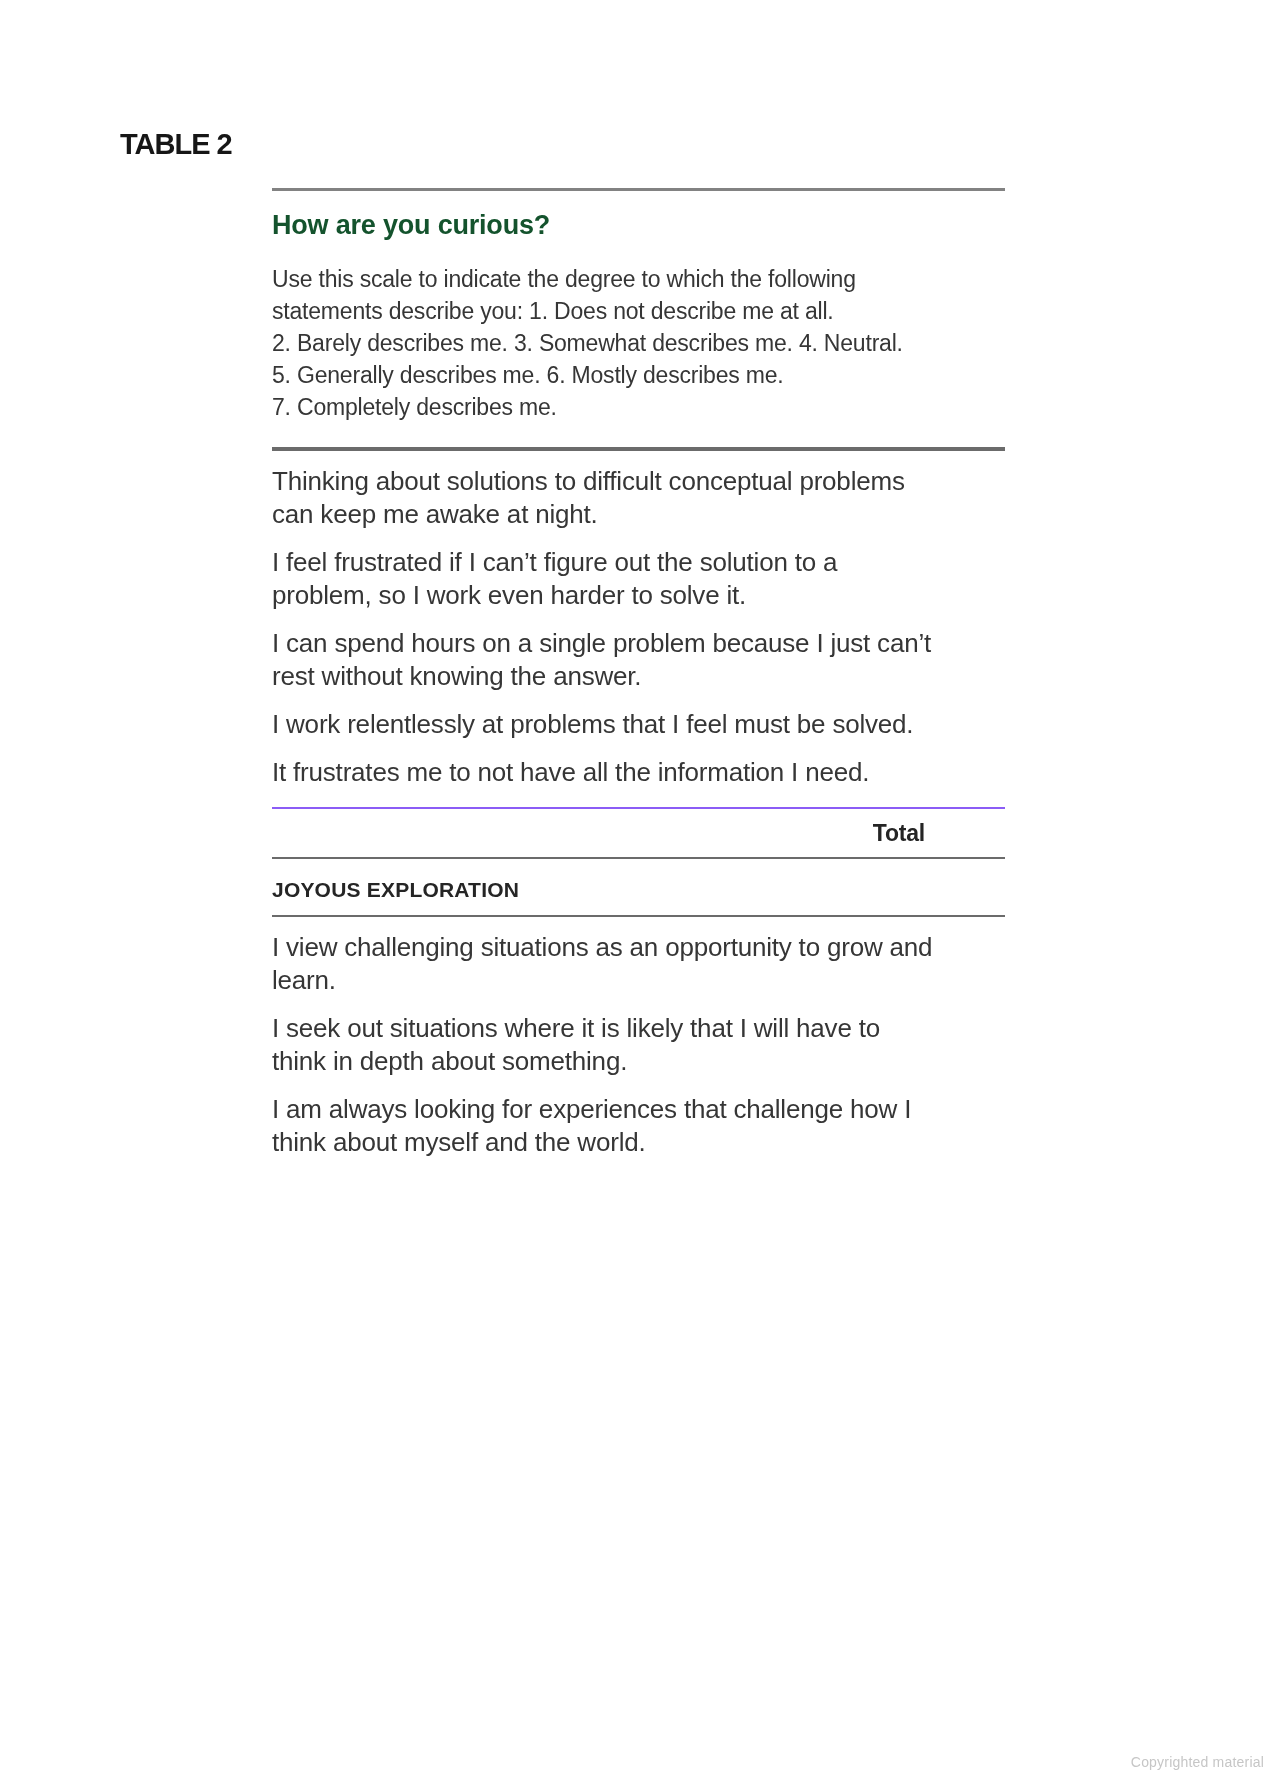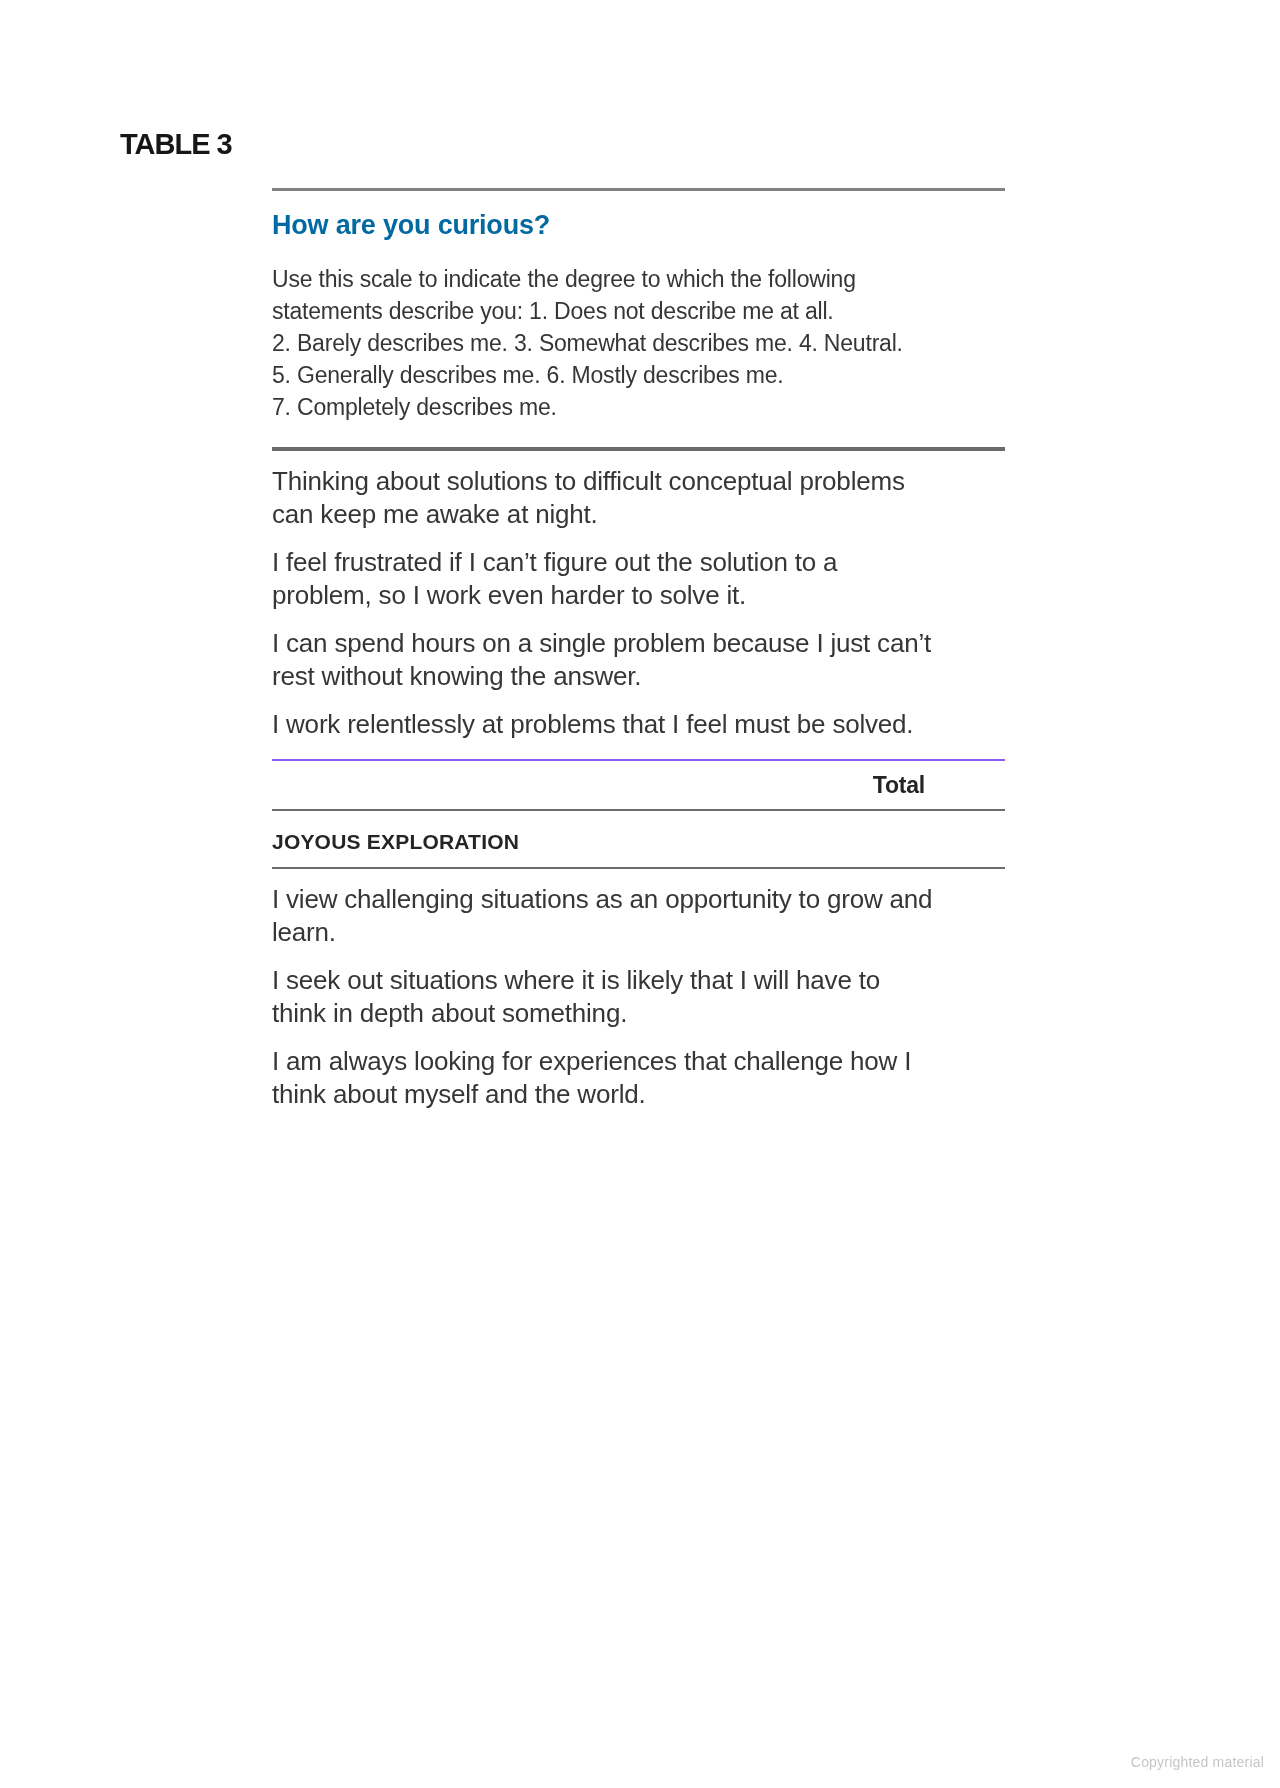--- a/index.html
+++ b/index.html
@@ -36,21 +36,21 @@
   }
   .rule-top {
     height: 3px;
     background: #828282;
   }
   .title {
     margin: 16px 0 0 0;
     font-size: 27px;
     line-height: 36px;
     font-weight: 700;
-    color: #0369a1;
+    color: #14532d;
     letter-spacing: -0.2px;
   }
   .instructions {
     margin: 20px 0 24px 0;
     font-size: 23px;
     line-height: 32px;
     color: #363636;
     letter-spacing: -0.2px;
     white-space: pre-line;
   }
@@ -95,21 +95,21 @@
     font-size: 14px;
     color: #c6c6c6;
     letter-spacing: 0.2px;
   }
 </style>
 </head>
 <body>
 
 <div class="page">
 
-  <div class="table-label">TABLE 3</div>
+  <div class="table-label">TABLE 2</div>
 
   <div class="column">
 
     <div class="rule rule-top"></div>
 
     <h1 class="title">How are you curious?</h1>
 
     <p class="instructions">Use this scale to indicate the degree to which the following
 statements describe you: 1. Does not describe me at all.
 2. Barely describes me. 3. Somewhat describes me. 4. Neutral.
@@ -122,20 +122,21 @@
     <div class="rule"></div>
 
     <div class="items">
         <p class="item">Thinking about solutions to difficult conceptual problems
 can keep me awake at night.</p>
         <p class="item">I feel frustrated if I can’t figure out the solution to a
 problem, so I work even harder to solve it.</p>
         <p class="item">I can spend hours on a single problem because I just can’t
 rest without knowing the answer.</p>
         <p class="item">I work relentlessly at problems that I feel must be solved.</p>
+        <p class="item">It frustrates me to not have all the information I need.</p>
       </div>
 
     <div class="total-row">
       <span class="total-label">Total</span>
     </div>
 
     <h2 class="section-heading">JOYOUS EXPLORATION</h2>
 
     <div class="rule"></div>
 

